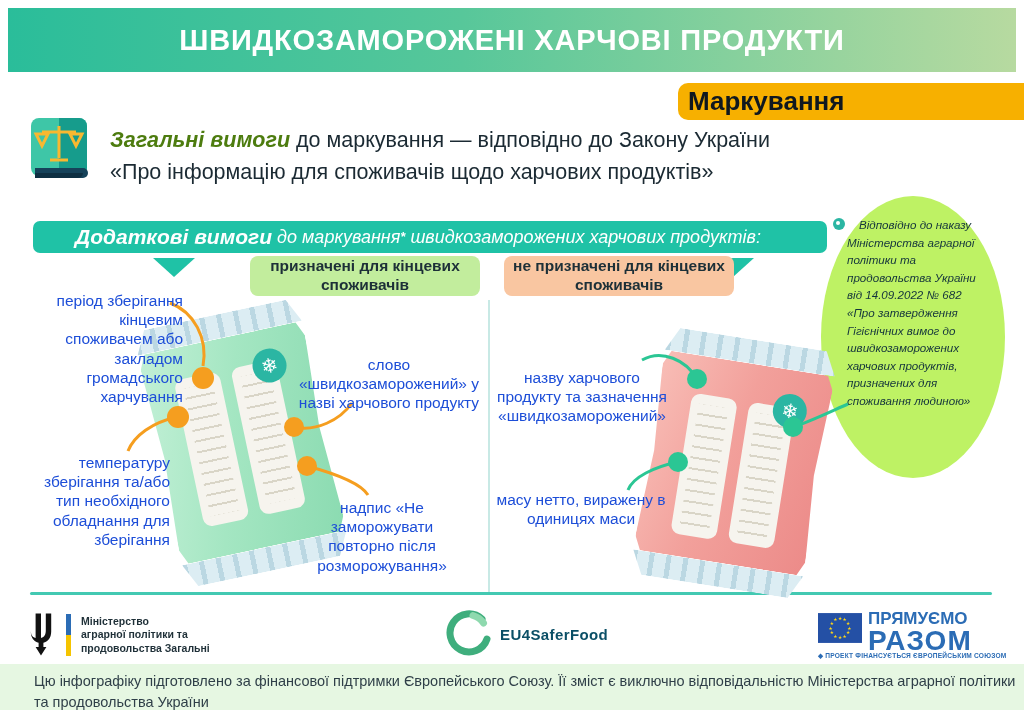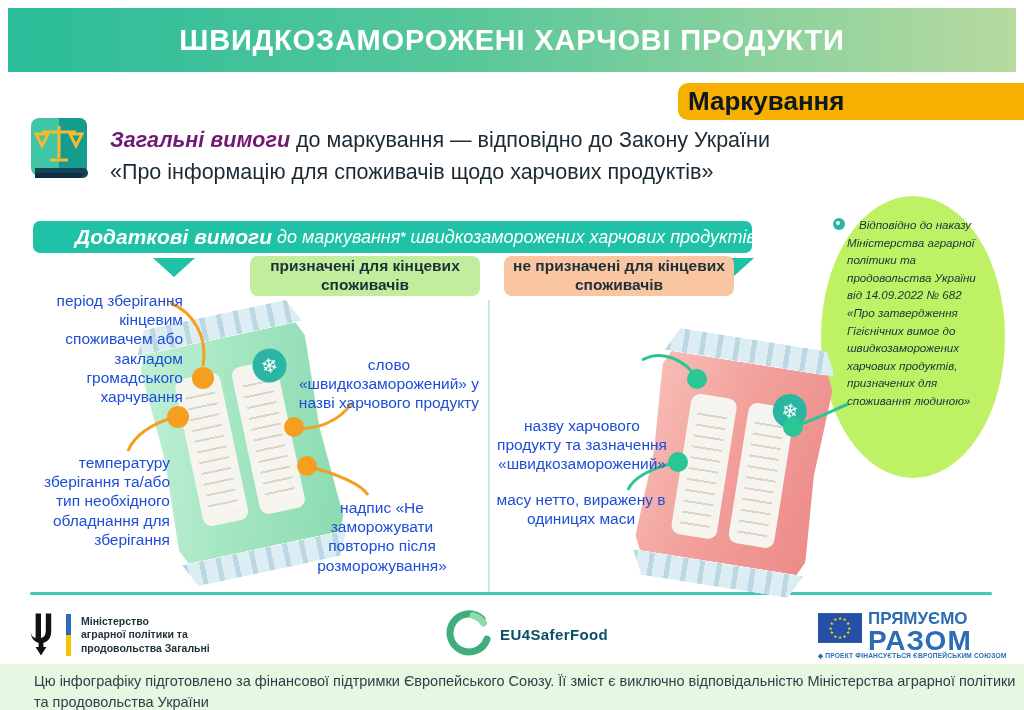--- a/index.html
+++ b/index.html
@@ -14,31 +14,31 @@
   .header h1{margin:0;font-size:29px;font-weight:800;color:#ffffff;letter-spacing:.8px;}
 
   
   .badge{left:678px;top:83px;width:346px;height:37px;background:#F7B000;
     border-radius:10px 0 0 10px;display:flex;align-items:center;padding-left:10px;box-sizing:border-box;}
   .badge span{font-size:26px;font-weight:700;color:#10181f;}
 
   
   .book{left:30px;top:116px;width:58px;height:68px;}
   .gen-text{left:110px;top:124px;width:820px;font-size:21.5px;line-height:1.5;color:#1B2A33;font-weight:500;}
-  .gen-text .hl{color:#701a75;font-weight:700;font-style:italic;}
+  .gen-text .hl{color:#4d7c0f;font-weight:700;font-style:italic;}
 
   
   .bubble{left:821px;top:196px;width:184px;height:282px;background:#bef264;border-radius:50%;}
   .bubble-text{position:absolute;left:26px;top:20px;width:140px;font-size:11.6px;line-height:1.52;
     font-style:italic;font-weight:500;color:#14343C;text-indent:12px;}
   .bubble-dot{position:absolute;left:12px;top:22px;width:12px;height:12px;border-radius:50%;background:#2BB6A3;}
   .bubble-dot::after{content:"";position:absolute;left:3px;top:3px;width:4px;height:4px;border-radius:50%;background:#fff;}
 
   
-  .bar{left:33px;top:221px;width:719px;height:32px;background:#1FC2A6;border-radius:7px;
+  .bar{left:33px;top:221px;width:794px;height:32px;background:#1FC2A6;border-radius:7px;
     display:flex;align-items:center;padding-left:42px;box-sizing:border-box;color:#fff;font-style:italic;white-space:pre;}
   .bar .b1{font-size:21px;font-weight:800;}
   .bar .b2{font-size:18px;font-weight:500;}
   .bar sup{font-size:13px;font-weight:700;line-height:0;}
 
   .tri{width:0;height:0;border-left:21px solid transparent;border-right:21px solid transparent;
     border-top:19px solid #1FC2A6;}
 
   .cat{height:40px;width:230px;border-radius:8px;display:flex;align-items:center;justify-content:center;
     text-align:center;font-size:15.5px;font-weight:600;line-height:1.22;color:#1D3038;}
@@ -165,21 +165,21 @@
           <span>❄</span>
         </div>
     </div>
     <div class="crimp bot"></div>
   </div>
 
   <div class="abs lab r" style="left:35px;top:291px;width:148px;">період зберігання кінцевим споживачем або закладом громадського харчування</div>
   <div class="abs lab r" style="left:28px;top:453px;width:142px;">температуру зберігання та/або тип необхідного обладнання для зберігання</div>
   <div class="abs lab c" style="left:298px;top:355px;width:182px;">слово «швидкозаморожений» у назві харчового продукту</div>
   <div class="abs lab c" style="left:296px;top:498px;width:172px;">надпис «Не заморожувати повторно після розморожування»</div>
-  <div class="abs lab c" style="left:492px;top:368px;width:180px;margin-top:48px;">назву харчового продукту та зазначення «швидкозаморожений»</div>
+  <div class="abs lab c" style="left:492px;top:368px;width:180px;">назву харчового продукту та зазначення «швидкозаморожений»</div>
   <div class="abs lab c" style="left:496px;top:490px;width:170px;">масу нетто, виражену в одиницях маси</div>
 
   <svg class="abs overlay" width="1024" height="710" viewBox="0 0 1024 710">
     <g stroke="#F59E1F" stroke-width="3" fill="none">
       <path d="M170,303 C194,312 208,338 203,366"></path>
       <path d="M178,417 C152,422 134,436 128,451"></path>
       <path d="M294,427 C316,432 340,420 352,403"></path>
       <path d="M307,466 C333,473 360,482 368,495"></path>
     </g>
     <g fill="#F59E1F">

